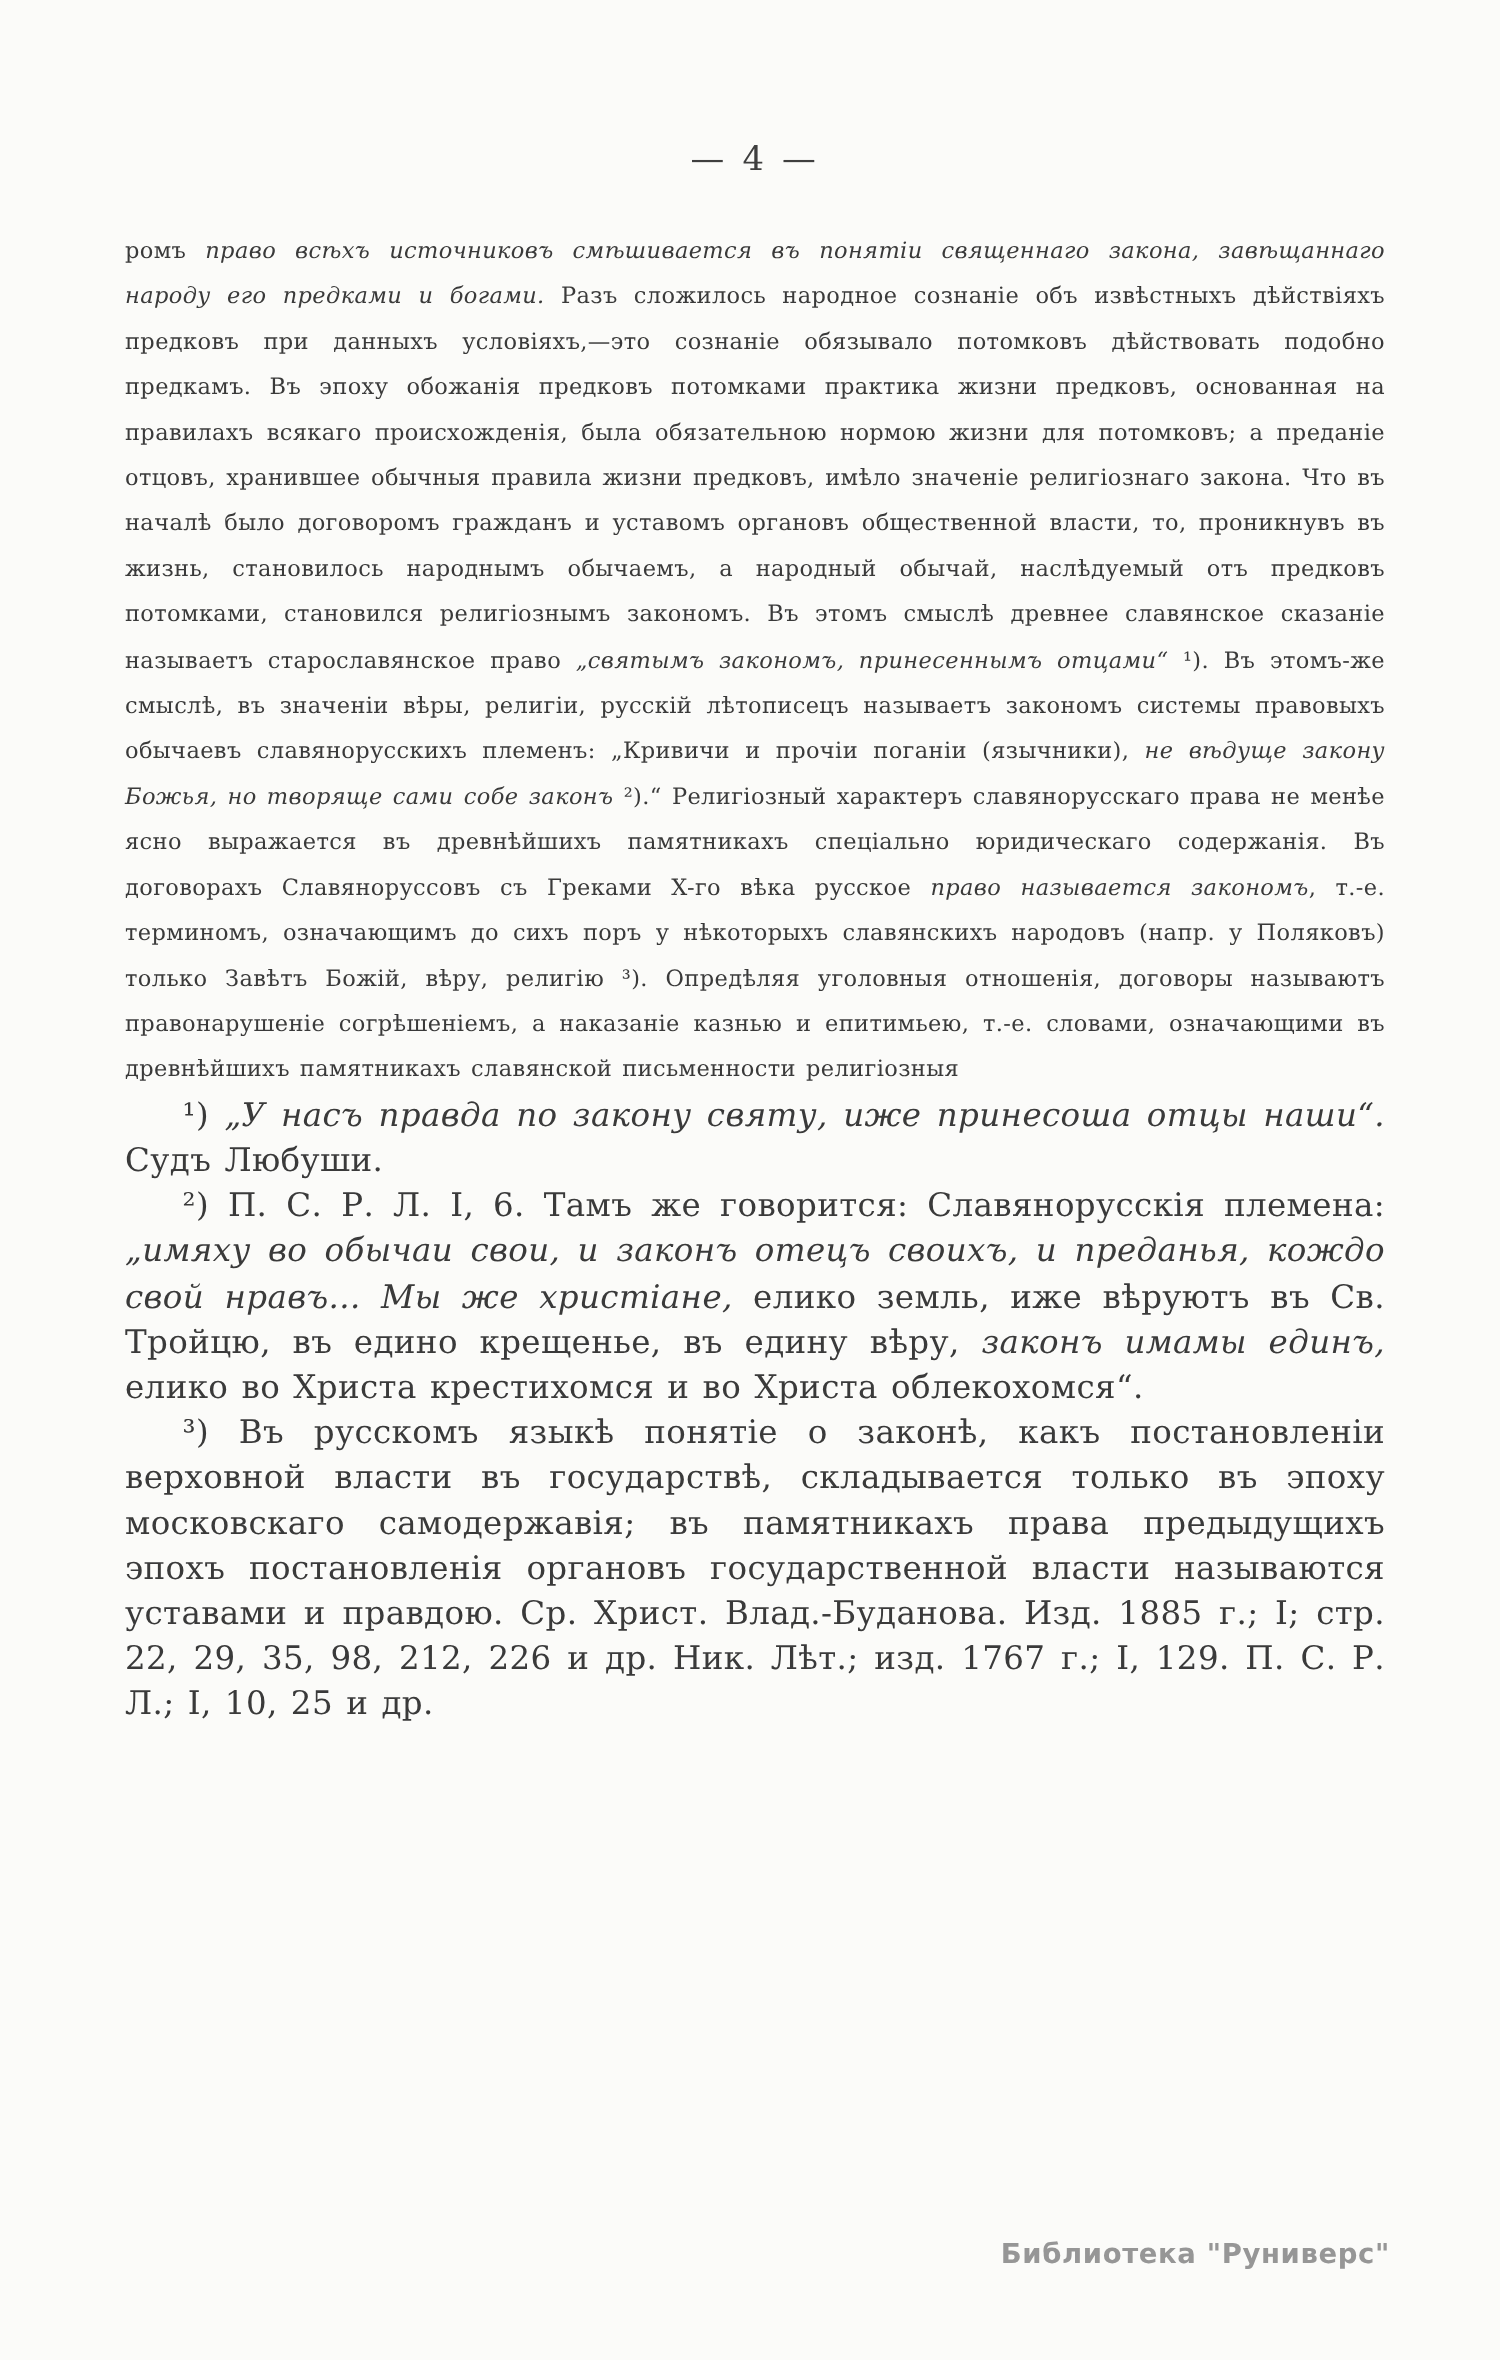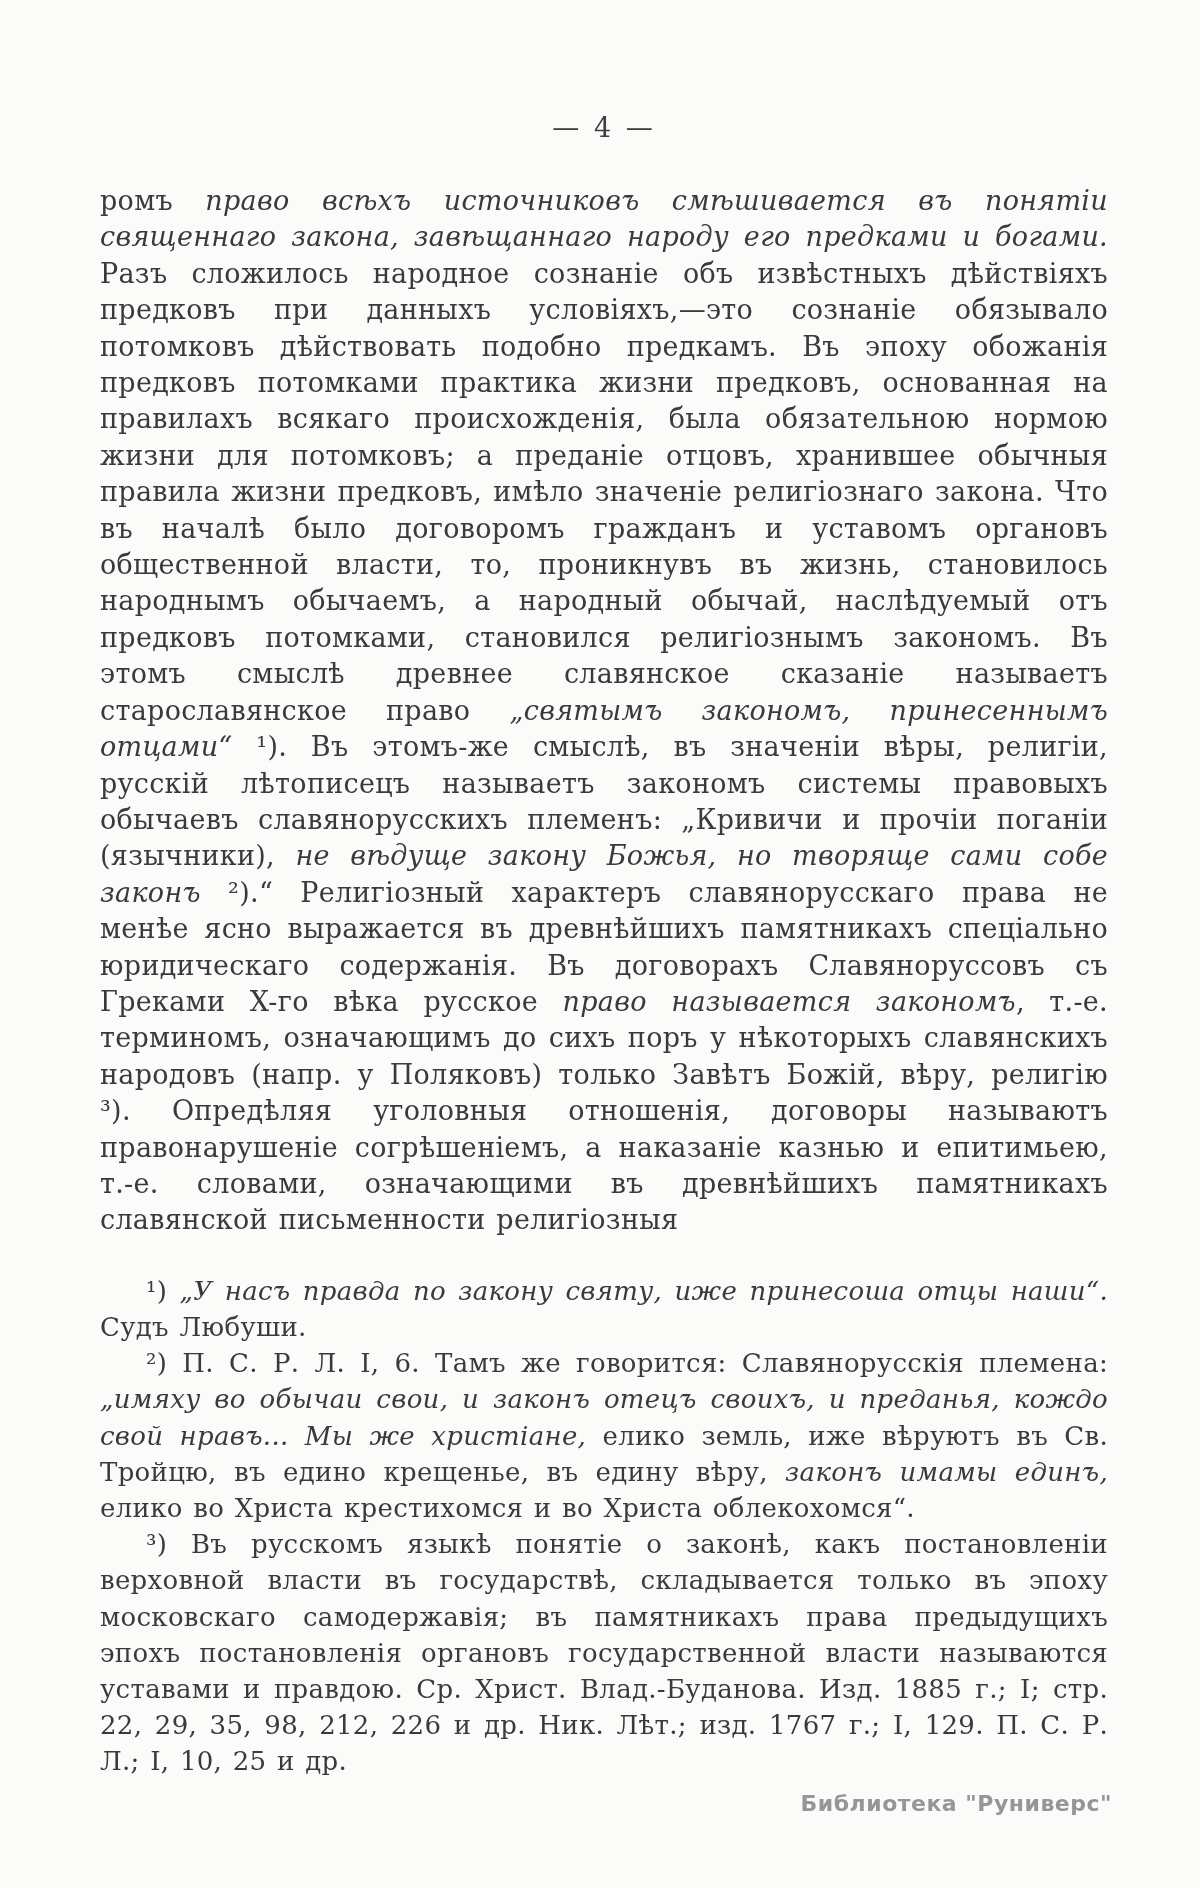--- a/index.html
+++ b/index.html
@@ -24,31 +24,30 @@
     top: 112px;
   }
   .page-number {
     text-align: center;
     font-size: 27px;
     letter-spacing: 3px;
     color: #3f3f3f;
     margin-bottom: 40px;
   }
   .body-text {
-    font-size: 27px;
+    font-size: 18px;
     line-height: 36.4px;
     text-align: justify;
     letter-spacing: 0.3px;
     word-spacing: 2px;
   }
   .it {
     font-style: italic;
   }
   .footnotes {
-    margin-top: 34px;
     font-size: 26px;
     line-height: 36.2px;
     text-align: justify;
     letter-spacing: 0.3px;
     word-spacing: 2px;
   }
   .footnote {
     text-indent: 46px;
   }
   .watermark {

